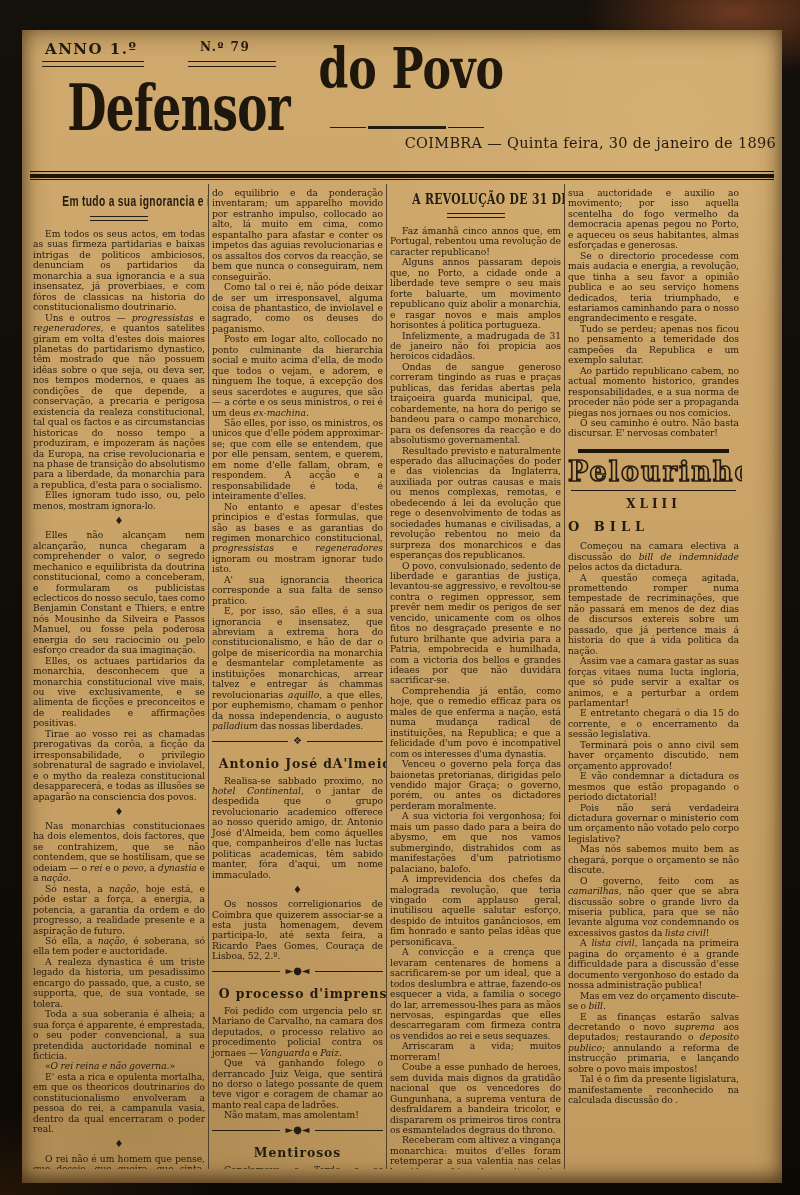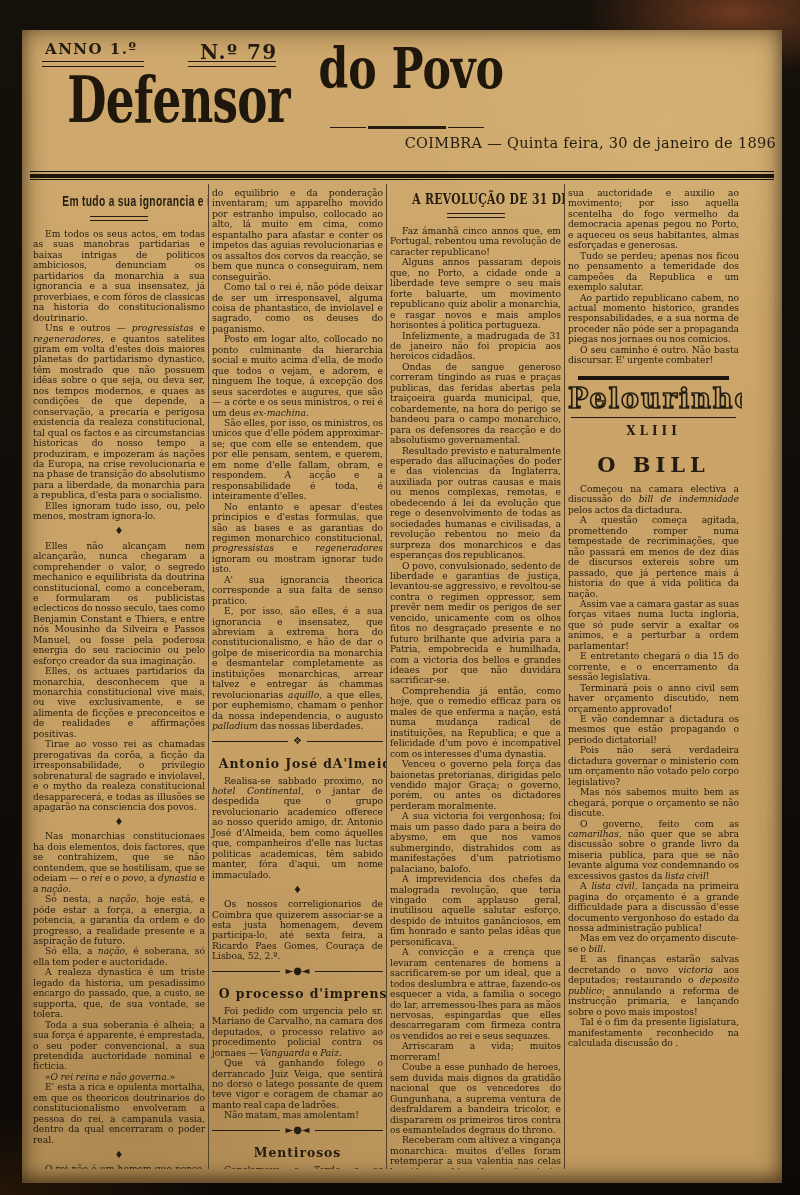--- a/index.html
+++ b/index.html
@@ -14,25 +14,25 @@
       radial-gradient(420px 300px at 85% 8%, rgba(255,228,170,.14), rgba(0,0,0,0) 70%),
       radial-gradient(500px 420px at 15% 95%, rgba(82,54,20,.18), rgba(0,0,0,0) 70%),
       linear-gradient(#cfa96d, #c7a166 55%, #c09a5f);
     box-shadow: inset 0 0 26px rgba(40,22,6,.55), inset 0 -6px 14px rgba(30,16,4,.4);
     color:#241c10;}
   
   .masthead{position:absolute;left:0;top:0;width:100%;height:141px;}
   .anno{position:absolute;left:23px;top:10px;font-weight:bold;font-size:15px;letter-spacing:1.5px;}
   .anno-rule,.numero-rule{position:absolute;height:4px;border-top:1.6px solid #241c10;border-bottom:1px solid #241c10;}
   .anno-rule{left:20px;top:31px;width:102px;}
-  .numero{position:absolute;left:178px;top:10px;font-weight:bold;font-size:20px;letter-spacing:1.5px;}
+  .numero{position:absolute;left:178px;top:10px;font-weight:bold;font-size:12px;letter-spacing:1.5px;}
   .numero-rule{left:166px;top:31px;width:88px;}
   .title1{position:absolute;left:102px;top:34px;font-weight:bold;font-size:58px;white-space:nowrap;
     transform:scaleX(.78) scaleY(1.08);transform-origin:center;letter-spacing:-1px;color:#1f170c;}
-  .t1wrap{position:absolute;left:14px;top:36px;width:206px;text-align:left;}
+  .t1wrap{position:absolute;left:14px;top:44px;width:206px;text-align:left;}
   .t2wrap{position:absolute;left:246px;top:8px;width:256px;text-align:right;}
   .title2{display:inline-block;font-weight:bold;font-size:52px;white-space:nowrap;
     transform:scaleX(.82) scaleY(1.06);transform-origin:center;letter-spacing:0px;color:#1f170c;}
   .mast-orn{position:absolute;left:346px;top:96px;width:78px;height:3px;background:#241c10;}
   .mast-orn::before,.mast-orn::after{content:"";position:absolute;top:1px;height:1px;background:#241c10;width:36px;}
   .mast-orn::before{left:-38px;} .mast-orn::after{right:-38px;}
   .dateline{position:absolute;right:6px;top:105px;font-weight:normal;font-size:14.5px;letter-spacing:.3px;white-space:nowrap;}
   .head-rule{position:absolute;left:8px;top:141px;width:744px;height:4px;background:#1b140a;
     border-top:1px solid #1b140a;border-bottom:1px solid #1b140a;padding:1.5px 0;background-clip:content-box;}
   
@@ -51,22 +51,22 @@
     transform:scaleX(.92);transform-origin:center;}
   .sep{display:flex;align-items:center;justify-content:center;height:15px;margin:2px 0;font-size:9px;color:#241c10;}
   .sep .glyph{padding:0 5px;font-size:10px;line-height:1;}
   .sep.lines::before,.sep.lines::after{content:"";flex:1;border-top:1px solid #241c10;}
   .rule-thick{height:4px;background:#1b140a;width:88%;margin:10px auto 3px auto;}
   .rule-thin{height:1.3px;background:#241c10;width:96%;margin:3px auto 6px auto;}
   .display-head{text-align:center;font-size:27px;font-weight:bold;letter-spacing:2px;margin:2px 0 2px 0;color:#241c10;}
   @supports (-webkit-text-stroke: 1px black){
     .display-head{color:rgba(0,0,0,0);-webkit-text-stroke:1.7px #241c10;}
   }
-  .roman{text-align:center;font-weight:bold;font-size:12px;letter-spacing:4px;margin:6px 0 14px 0;}
-  .bill-title{text-align:center;font-weight:bold;font-size:21px;letter-spacing:5px;margin:2px 0 7px 0;}
+  .roman{text-align:center;font-weight:bold;font-size:12px;letter-spacing:4px;margin:6px 0 8px 0;}
+  .bill-title{font-weight:bold;font-size:13px;letter-spacing:5px;margin:2px 0 7px 0;}
 </style>
 </head>
 <body>
 
 <div class="photo">
   <div class="paper">
 
     <header class="masthead">
       <div class="anno">ANNO 1.º</div>
       <div class="anno-rule"></div>
@@ -81,21 +81,21 @@
       <div class="mast-orn"></div>
       <div class="dateline">COIMBRA — Quinta feira, 30 de janeiro de 1896</div>
     </header>
 
     <div class="head-rule"></div>
 
     <main class="columns" id="columns">
         <section class="col">
           <h2 class="art-title">Em tudo a sua ignorancia e insensatez</h2>
           <div class="rule-short"></div>
-          <p class="para">Em todos os seus actos, em todas as suas manobras partidarias e baixas intrigas de politicos ambiciosos, denunciam os partidarios da monarchia a sua ignorancia e a sua insensatez, já proverbiaes, e com fóros de classicas na historia do constitucionalismo doutrinario.</p>
+          <p class="para">Em todos os seus actos, em todas as suas firmeza partidarias e baixas intrigas de politicos ambiciosos, denunciam os partidarios da monarchia a sua ignorancia e a sua insensatez, já proverbiaes, e com fóros de classicas na historia do constitucionalismo doutrinario.</p>
           <p class="para">Uns e outros — <em>progressistas</em> e <em>regeneradores</em>, e quantos satelites giram em volta d'estes dois maiores planetas do partidarismo dynastico, têm mostrado que não possuem idêas sobre o que seja, ou deva ser, nos tempos modernos, e quaes as condições de que depende, a conservação, a precaria e perigosa existencia da realeza constitucional, tal qual os factos e as circumstancias historicas do nosso tempo a produziram, e impozeram ás nações da Europa, na crise revolucionaria e na phase de transição do absolutismo para a liberdade, da monarchia para a republica, d'esta para o socialismo.</p>
           <p class="para">Elles ignoram tudo isso, ou, pelo menos, mostram ignora-lo.</p>
           <div class="sep">
             <span class="glyph">♦</span>
           </div>
           <p class="para">Elles não alcançam nem alcançarão, nunca chegaram a comprehender o valor, o segredo mechanico e equilibrista da doutrina constitucional, como a conceberam, e formularam os publicistas eclecticos do nosso seculo, taes como Benjamin Constant e Thiers, e entre nós Mousinho da Silveira e Passos Manuel, ou fosse pela poderosa energia do seu raciocinio ou pelo esforço creador da sua imaginação.</p>
           <p class="para">Elles, os actuaes partidarios da monarchia, desconhecem que a monarchia constitucional vive mais, ou vive exclusivamente, e se alimenta de ficções e preconceitos e de realidades e affirmações positivas.</p>
           <p class="para">Tirae ao vosso rei as chamadas prerogativas da corôa, a ficção da irresponsabilidade, o privilegio sobrenatural de sagrado e inviolavel, e o mytho da realeza constitucional desapparecerá, e todas as illusões se apagarão na consciencia dos povos.</p>
           <div class="sep">
             <span class="glyph">♦</span>
@@ -155,38 +155,39 @@
           <p class="para">Venceu o governo pela força das baionetas pretorianas, dirigidas pelo vendido major Graça; o governo, porém, ou antes os dictadores perderam moralmente.</p>
           <p class="para">A sua victoria foi vergonhosa; foi mais um passo dado para a beira do abysmo, em que nos vamos submergindo, distrahidos com as manifestações d'um patriotismo palaciano, balofo.</p>
           <p class="para">A imprevidencia dos chefes da malograda revolução, que teria vingado com applauso geral, inutilisou aquelle salutar esforço, despido de intuitos ganânciosos, em fim honrado e santo pelas idêas que personificava.</p>
           <p class="para">A convicção e a crença que levaram centenares de homens a sacrificarem-se por um ideal, que a todos deslumbra e attrae, fazendo-os esquecer a vida, a familia o socego do lar, arremessou-lhes para as mãos nervosas, espingardas que elles descarregaram com firmeza contra os vendidos ao rei e seus sequazes.</p>
           <p class="para">Arriscaram a vida; muitos morreram!</p>
           <p class="para">Coube a esse punhado de heroes, sem duvida mais dignos da gratidão nacional que os vencedores do Gungunhana, a suprema ventura de desfraldarem a bandeira tricolor, e dispararem os primeiros tiros contra os esmantelados degraus do throno.</p>
           <p class="para">Receberam com altivez a vingança monarchica: muitos d'elles foram retemperar a sua valentia nas celas humidas e frias da penitenciaria; outros foram arrostar as febres e os horrores do clima africano, alguns tiveram de emigrar, fugindo, não com medo aos conselhos de guerra, mas para conservar o pulso firme, para ajudar melhor os que cá ficaram a luctar e saber vencer, encorajando-os e apontando-lhes o caminho por elles indelevelmente aberto.</p>
         </section>
         <section class="col">
           <p class="para noindent">sua auctoridade e auxilio ao movimento; por isso aquella scentelha do fogo vermelho da democracia apenas pegou no Porto, e aqueceu os seus habitantes, almas esforçadas e generosas.</p>
+          <p class="para">Se o directorio procedesse com mais audacia e energia, a revolução, que tinha a seu favor a opinião publica e ao seu serviço homens dedicados, teria triumphado, e estariamos caminhando para o nosso engrandecimento e resgate.</p>
           <p class="para">Tudo se perdeu; apenas nos ficou no pensamento a temeridade dos campeões da Republica e um exemplo salutar.</p>
           <p class="para">Ao partido republicano cabem, no actual momento historico, grandes responsabilidades, e a sua norma de proceder não póde ser a propaganda piegas nos jornaes ou nos comicios.</p>
-          <p class="para">O seu caminho é outro. Não basta discursar. E' urgente combater!</p>
+          <p class="para">O seu caminho é outro. Não basta discursar. E' nervosas combater!</p>
           <div class="rule-thick"></div>
           <div class="display-head">Pelourinho</div>
           <div class="rule-thin"></div>
           <div class="roman">XLIII</div>
           <div class="bill-title">O BILL</div>
           <p class="para">Começou na camara electiva a discussão do <em>bill de indemnidade</em> pelos actos da dictadura.</p>
           <p class="para">A questão começa agitada, promettendo romper numa tempestade de recriminações, que não passará em menos de dez dias de discursos extereis sobre um passado, que já pertence mais á historia do que á vida politica da nação.</p>
           <p class="para">Assim vae a camara gastar as suas forças vitaes numa lucta ingloria, que só pude servir a exaltar os animos, e a perturbar a ordem parlamentar!</p>
           <p class="para">E entretanto chegará o dia 15 do corrente, e o encerramento da sessão legislativa.</p>
           <p class="para">Terminará pois o anno civil sem haver orçamento discutido, nem orçamento approvado!</p>
           <p class="para">E vão condemnar a dictadura os mesmos que estão propagando o periodo dictatorial!</p>
           <p class="para">Pois não será verdadeira dictadura governar o ministerio com um orçamento não votado pelo corpo legislativo?</p>
           <p class="para">Mas nós sabemos muito bem as chegará, porque o orçamento se não discute.</p>
           <p class="para">O governo, feito com as <em>camarilhas</em>, não quer que se abra discussão sobre o grande livro da miseria publica, para que se não levante alguma voz condemnando os excessivos gastos da <em>lista civil</em>!</p>
           <p class="para">A <em>lista civil</em>, lançada na primeira pagina do orçamento é a grande difficuldade para a discussão d'esse documento vergonhoso do estado da nossa administração publica!</p>
           <p class="para">Mas em vez do orçamento discute-se o <em>bill</em>.</p>
-          <p class="para">E as finanças estarão salvas decretando o novo <em>victoria</em> aos deputados; restaurando o <em>deposito publico</em>; annulando a reforma de instrucção primaria, e lançando sobre o povo mais impostos!</p>
+          <p class="para">E as finanças estarão salvas decretando o novo <em>suprema</em> aos deputados; restaurando o <em>deposito publico</em>; annulando a reforma de instrucção primaria, e lançando sobre o povo mais impostos!</p>
           <p class="para">Tal é o fim da presente ligislatura, manifestamente reconhecido na calculada discussão do .</p>
         </section>
       </main>
 
   </div>
 </div>
 
 </body></html>

